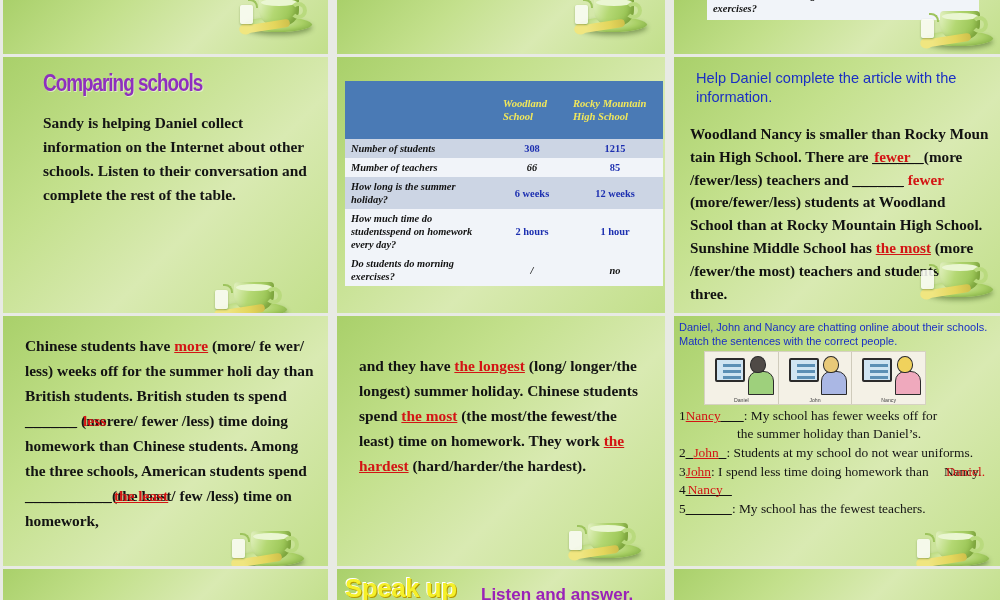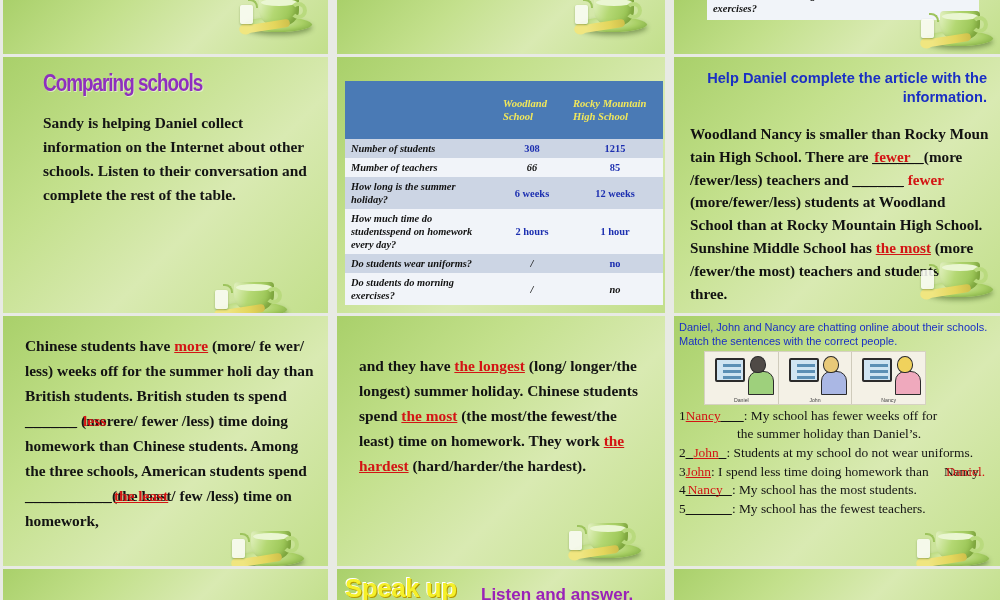--- a/index.html
+++ b/index.html
@@ -155,25 +155,24 @@
     display: flex;
   }
   .frag .fq { font-style: italic; font-weight: bold; width: 152px; line-height: 1.25; color:#111;}
   .frag .fv { width: 56px; text-align: center; font-style: italic; color:#111; }
   .frag .fv2 { width: 58px; text-align: center; font-style: italic; color:#111; }
 
   
   .instr-blue {
     font-family: "Liberation Sans", sans-serif;
     color: #1a2fc4;
-    font-weight: bold;
+    font-weight: normal;
     font-size: 14.6px;
     line-height: 1.3;
     margin: 12px 16px 16px 22px;
-    text-align: right;
   }
   .article {
     margin: 6px 12px 0 16px;
     font-family: "Liberation Serif", serif;
     font-weight: bold;
     font-size: 15.2px;
     line-height: 1.5;
     color: #111;
   }
   .red { color: #d31414; }
@@ -361,25 +360,20 @@
           <tr class="r-odd">
             <td class="q">How long is the summer holiday?</td>
             <td class="v">6 weeks</td>
             <td class="v">12 weeks</td>
           </tr>
           <tr class="r-even">
             <td class="q">How much time do studentsspend on homework every day?</td>
             <td class="v">2 hours</td>
             <td class="v">1 hour</td>
           </tr>
-          <tr class="r-odd">
-            <td class="q">Do students wear uniforms?</td>
-            <td class="v blk">/</td>
-            <td class="v">no</td>
-          </tr>
           <tr class="r-even">
             <td class="q">Do students do morning exercises?</td>
             <td class="v blk">/</td>
             <td class="v blk">no</td>
           </tr>
         </tbody>
       </table>
     </div>
   </div>
 
@@ -475,21 +469,21 @@
         <div style="padding-left:58px;">the summer holiday than Daniel’s.</div>
       </div>
       <div class="row">
         <span class="num">2</span><span class="ansblank">_</span><span class="ans">John</span><span class="ansblank">_</span><span>: Students at my school do not wear uniforms.</span>
       </div>
       <div class="row">
         <span class="num">3</span><span class="ans">John</span><span>: I spend less time doing  homework than</span>
         <div class="stack" style="margin-left:12px;"><span>Nancy.</span><span class="over red">Daniel.</span></div>
       </div>
       <div class="row">
-        <span class="num">4</span><span class="stack"><span class="ansblank">______</span><span class="over red">Nancy</span></span><span>: My school has the most students.</span>
+        <span class="num">4</span><span class="stack"><span class="ansblank">______</span><span class="over red">Nancy</span></span>
       </div>
       <div class="row">
         <span class="num">5</span><span class="ansblank">______</span><span>: My school has the fewest teachers.</span>
       </div>
     </div>
 
     <div class="cup" style="right:8px; bottom:-2px;">
       <div class="saucer"></div>
         <div class="mug"></div>
         <div class="handle"></div>

